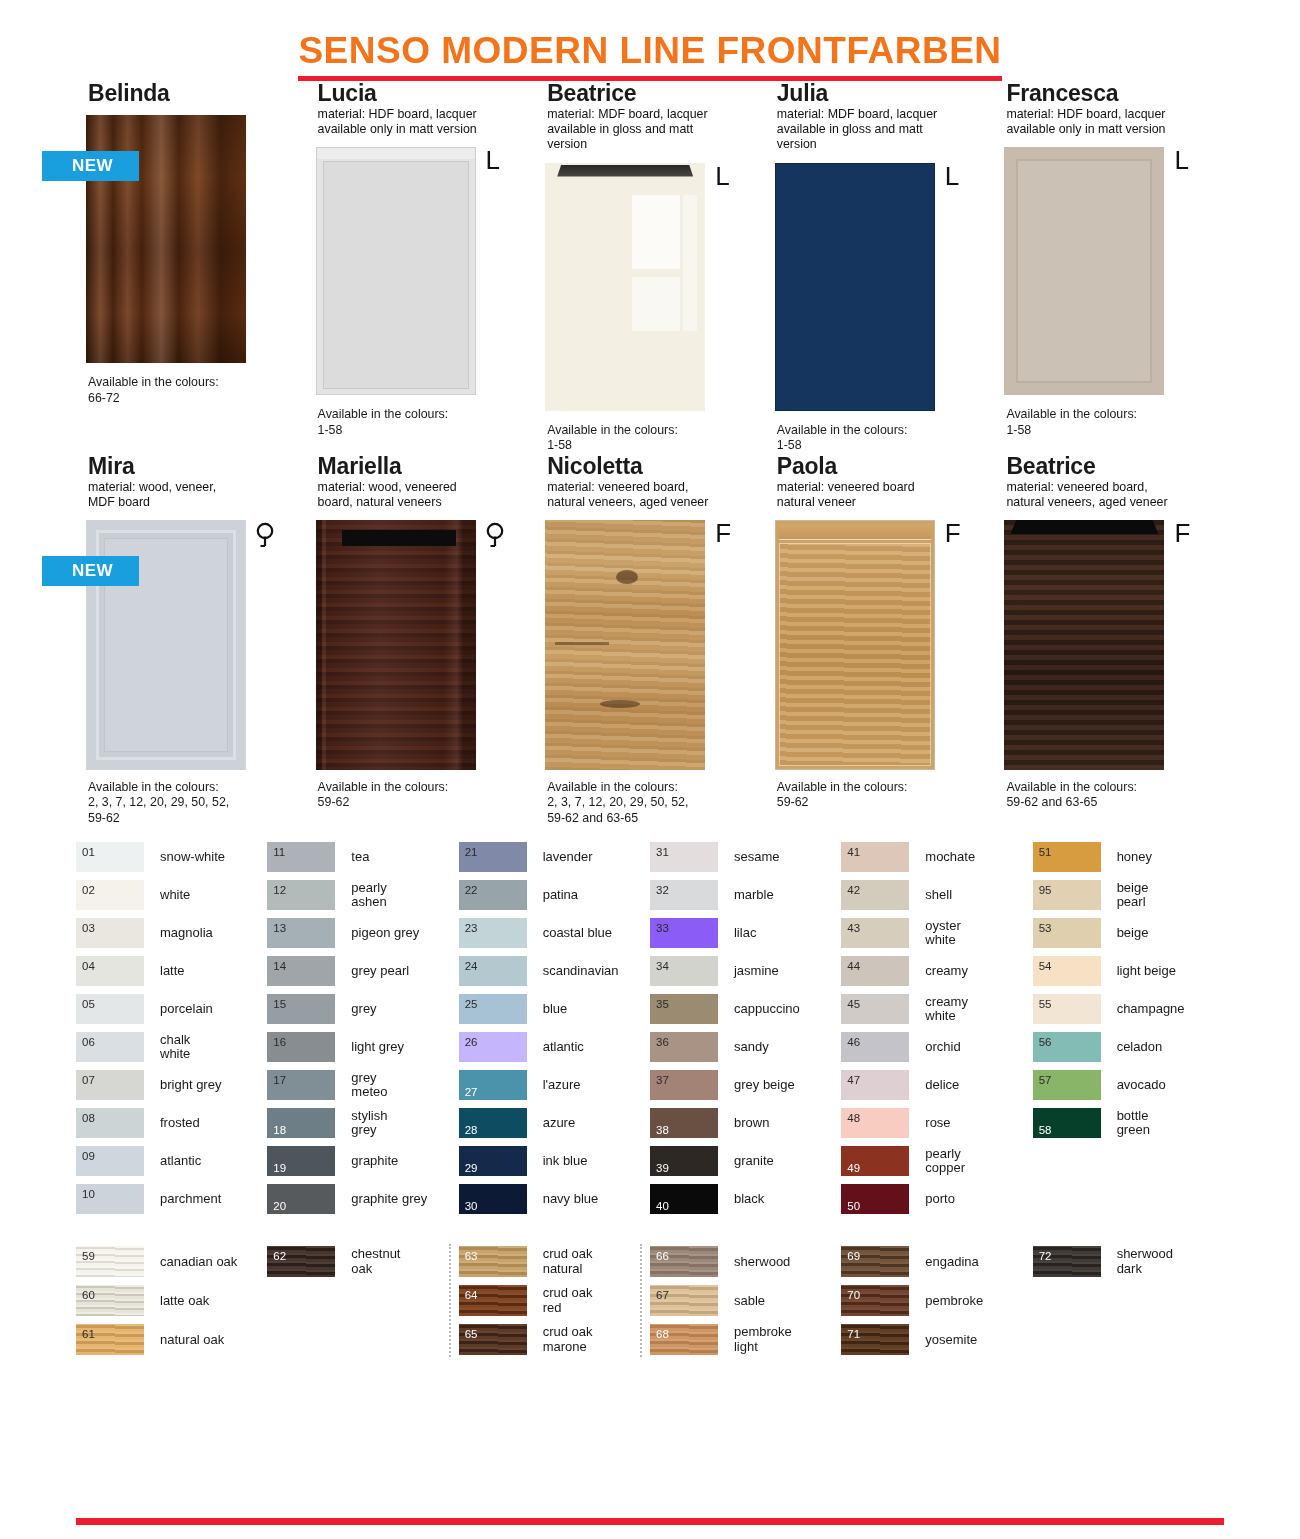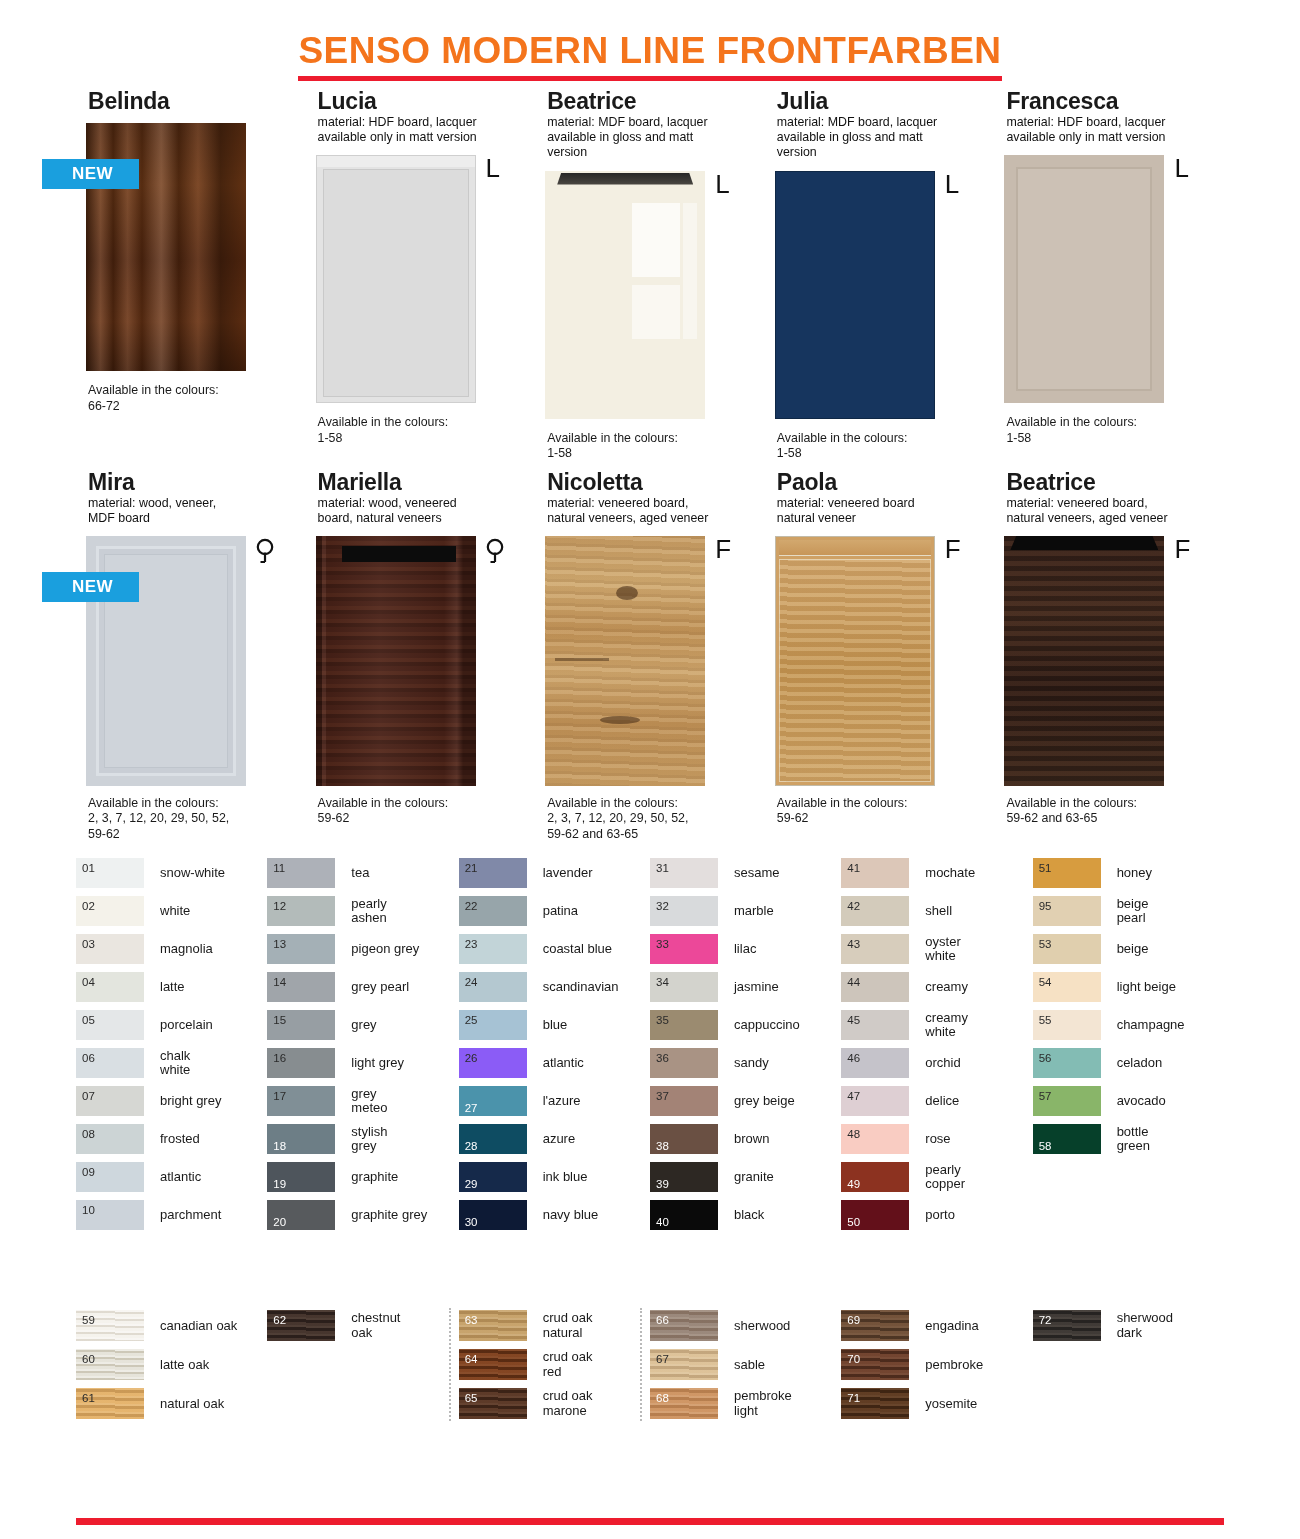--- a/index.html
+++ b/index.html
@@ -21,21 +21,21 @@
     font-weight:bold;
     letter-spacing:0.5px;
     color:#F4741C;
     padding-bottom:4px;
     border-bottom:5px solid #ED1C2E;
   }
 
   
   .prow { display:flex; padding:0 76px; }
   .pcard { width:243px; position:relative; }
-  .pname { font-size:23px; font-weight:bold; letter-spacing:-0.2px; line-height:1.05; margin:8px 0 2px 12px; }
+  .pname { font-size:23px; font-weight:bold; letter-spacing:-0.2px; line-height:1.05; margin:0 0 2px 12px; }
   .pmat { font-size:12.4px; line-height:1.22; margin:0 0 0 12px; color:#111; }
 
   .doorzone { position:relative; margin-top:10px; height:250px; }
   .door {
     position:absolute; left:10px; top:0;
     width:160px; height:248px;
     background:#ddd;
     overflow:hidden;
   }
   .badge-letter {
@@ -139,21 +139,21 @@
     position:relative;
     font-size:11.5px;
     color:#2b2b2b;
   }
   .swchip span { position:absolute; left:6px; top:4px; }
   .swchip.dark span { color:#fff;margin-top:12px; }
   .swname { font-size:13px; line-height:1.1; margin-left:16px; }
 
   
   .woods { display:flex; padding:24px 76px 0 76px; }
-  .wcol { width:195px; position:relative;margin-top:48px; }
+  .wcol { width:195px; position:relative; }
   .wcol.divided::after{
     content:""; position:absolute; right:8px; top:2px; bottom:2px; width:0;
     border-left:2px dotted #b9b9b9;
   }
   .wrow { display:flex; align-items:center; height:39px; }
   .wchip { width:68px; height:31px; flex:0 0 68px; position:relative; font-size:11.5px; color:#2b2b2b; }
   .wchip span { position:absolute; left:6px; top:4px; }
   .wchip.dark span { color:#fff; }
   .wname { font-size:13px; line-height:1.12; margin-left:16px; }
 
@@ -442,21 +442,21 @@
         </div>
         <div class="swname">scandinavian</div>
       </div>
       <div class="swrow">
         <div class="swchip" style="background:#a6c2d4">
           <span>25</span>
         </div>
         <div class="swname">blue</div>
       </div>
       <div class="swrow">
-        <div class="swchip" style="background:#8b5cf6">
+        <div class="swchip" style="background:#c4b5fd">
           <span>26</span>
         </div>
         <div class="swname">atlantic</div>
       </div>
       <div class="swrow">
         <div class="swchip dark" style="background:#4b93ab">
           <span>27</span>
         </div>
         <div class="swname">l'azure</div>
       </div>
@@ -486,21 +486,21 @@
         </div>
         <div class="swname">sesame</div>
       </div>
       <div class="swrow">
         <div class="swchip" style="background:#d8dadc">
           <span>32</span>
         </div>
         <div class="swname">marble</div>
       </div>
       <div class="swrow">
-        <div class="swchip" style="background:#ec4899">
+        <div class="swchip" style="background:#8b5cf6">
           <span>33</span>
         </div>
         <div class="swname">lilac</div>
       </div>
       <div class="swrow">
         <div class="swchip" style="background:#d3d3cd">
           <span>34</span>
         </div>
         <div class="swname">jasmine</div>
       </div>

